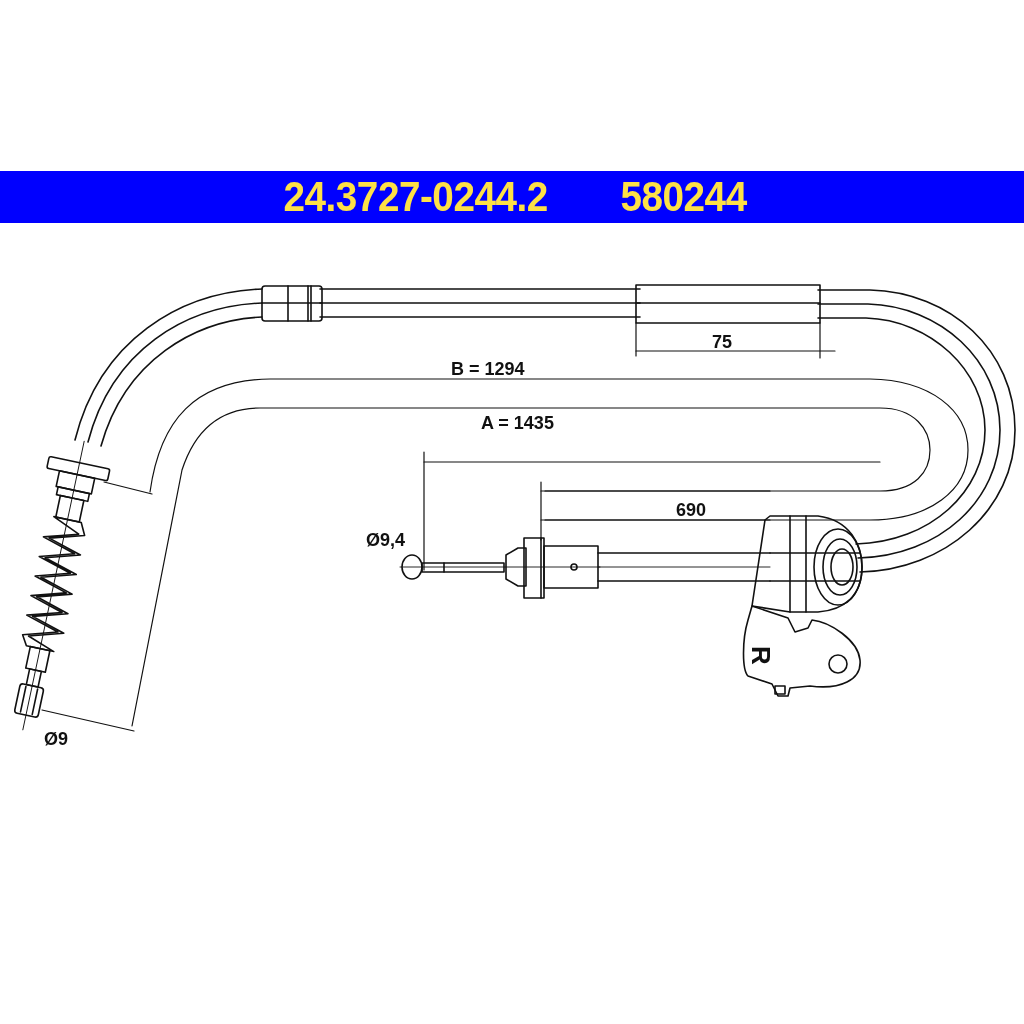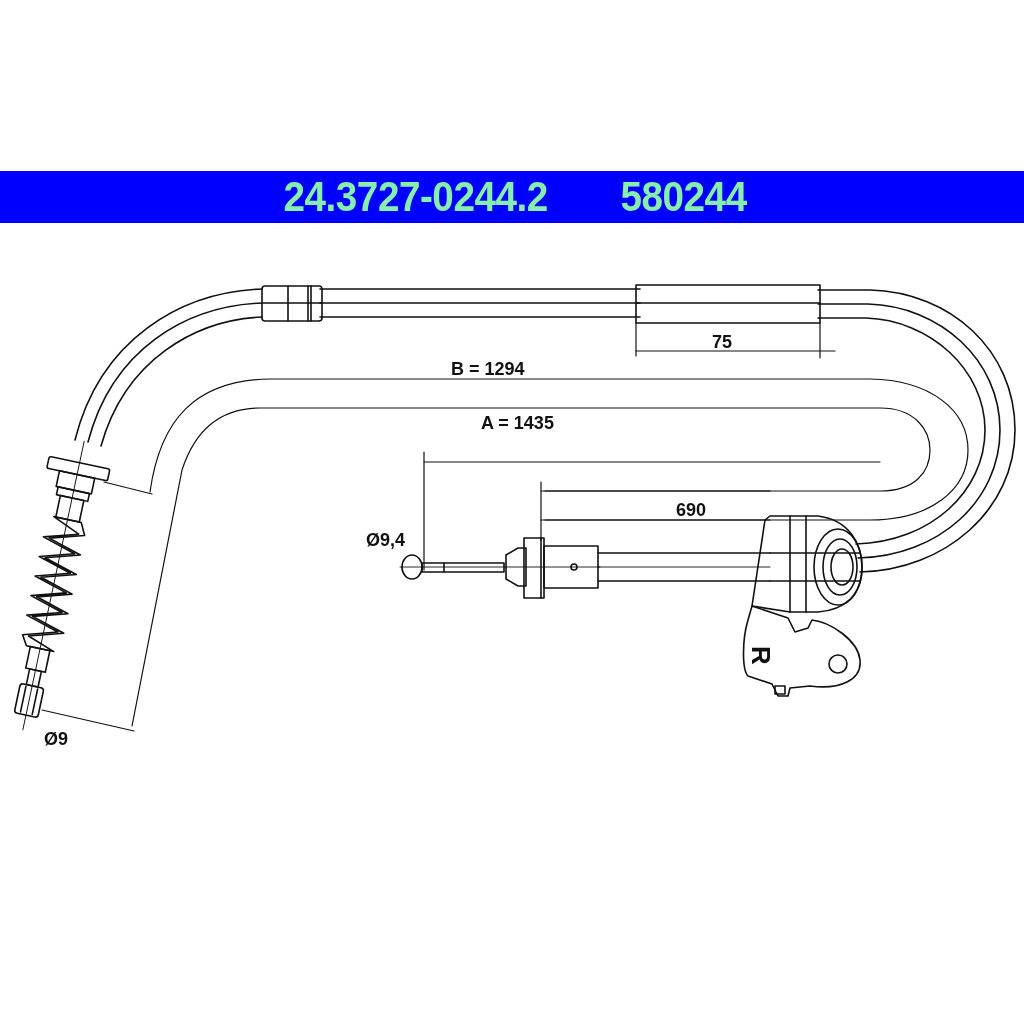--- a/index.html
+++ b/index.html
@@ -1,19 +1,19 @@
 <!DOCTYPE html>
 <html><head>
 <meta charset="utf-8">
 <style>
   html, body { margin: 0; padding: 0; background: #ffffff; }
   body { width: 1024px; height: 1024px; position: relative; overflow: hidden; font-family: "Liberation Sans", sans-serif; }
   .banner {
     position: absolute; left: 0; top: 171px; width: 1024px; height: 52px;
-    background: #0000ff; color: #86efac;
+    background: #0000ff; color: #fde047;
     display: flex; align-items: center; justify-content: center;
     font-family: "Liberation Sans", sans-serif; font-weight: bold; font-size: 42px;
     letter-spacing: -0.5px;
   }
   .banner span { display: inline-block; transform: scaleX(0.92); }
   .banner .gap { width: 56px; }
   svg.drawing { position: absolute; left: 0; top: 0; }
   .dim-text { font-family: "Liberation Sans", sans-serif; font-weight: bold; font-size: 18px; fill: #111; }
 </style>
 </head>

